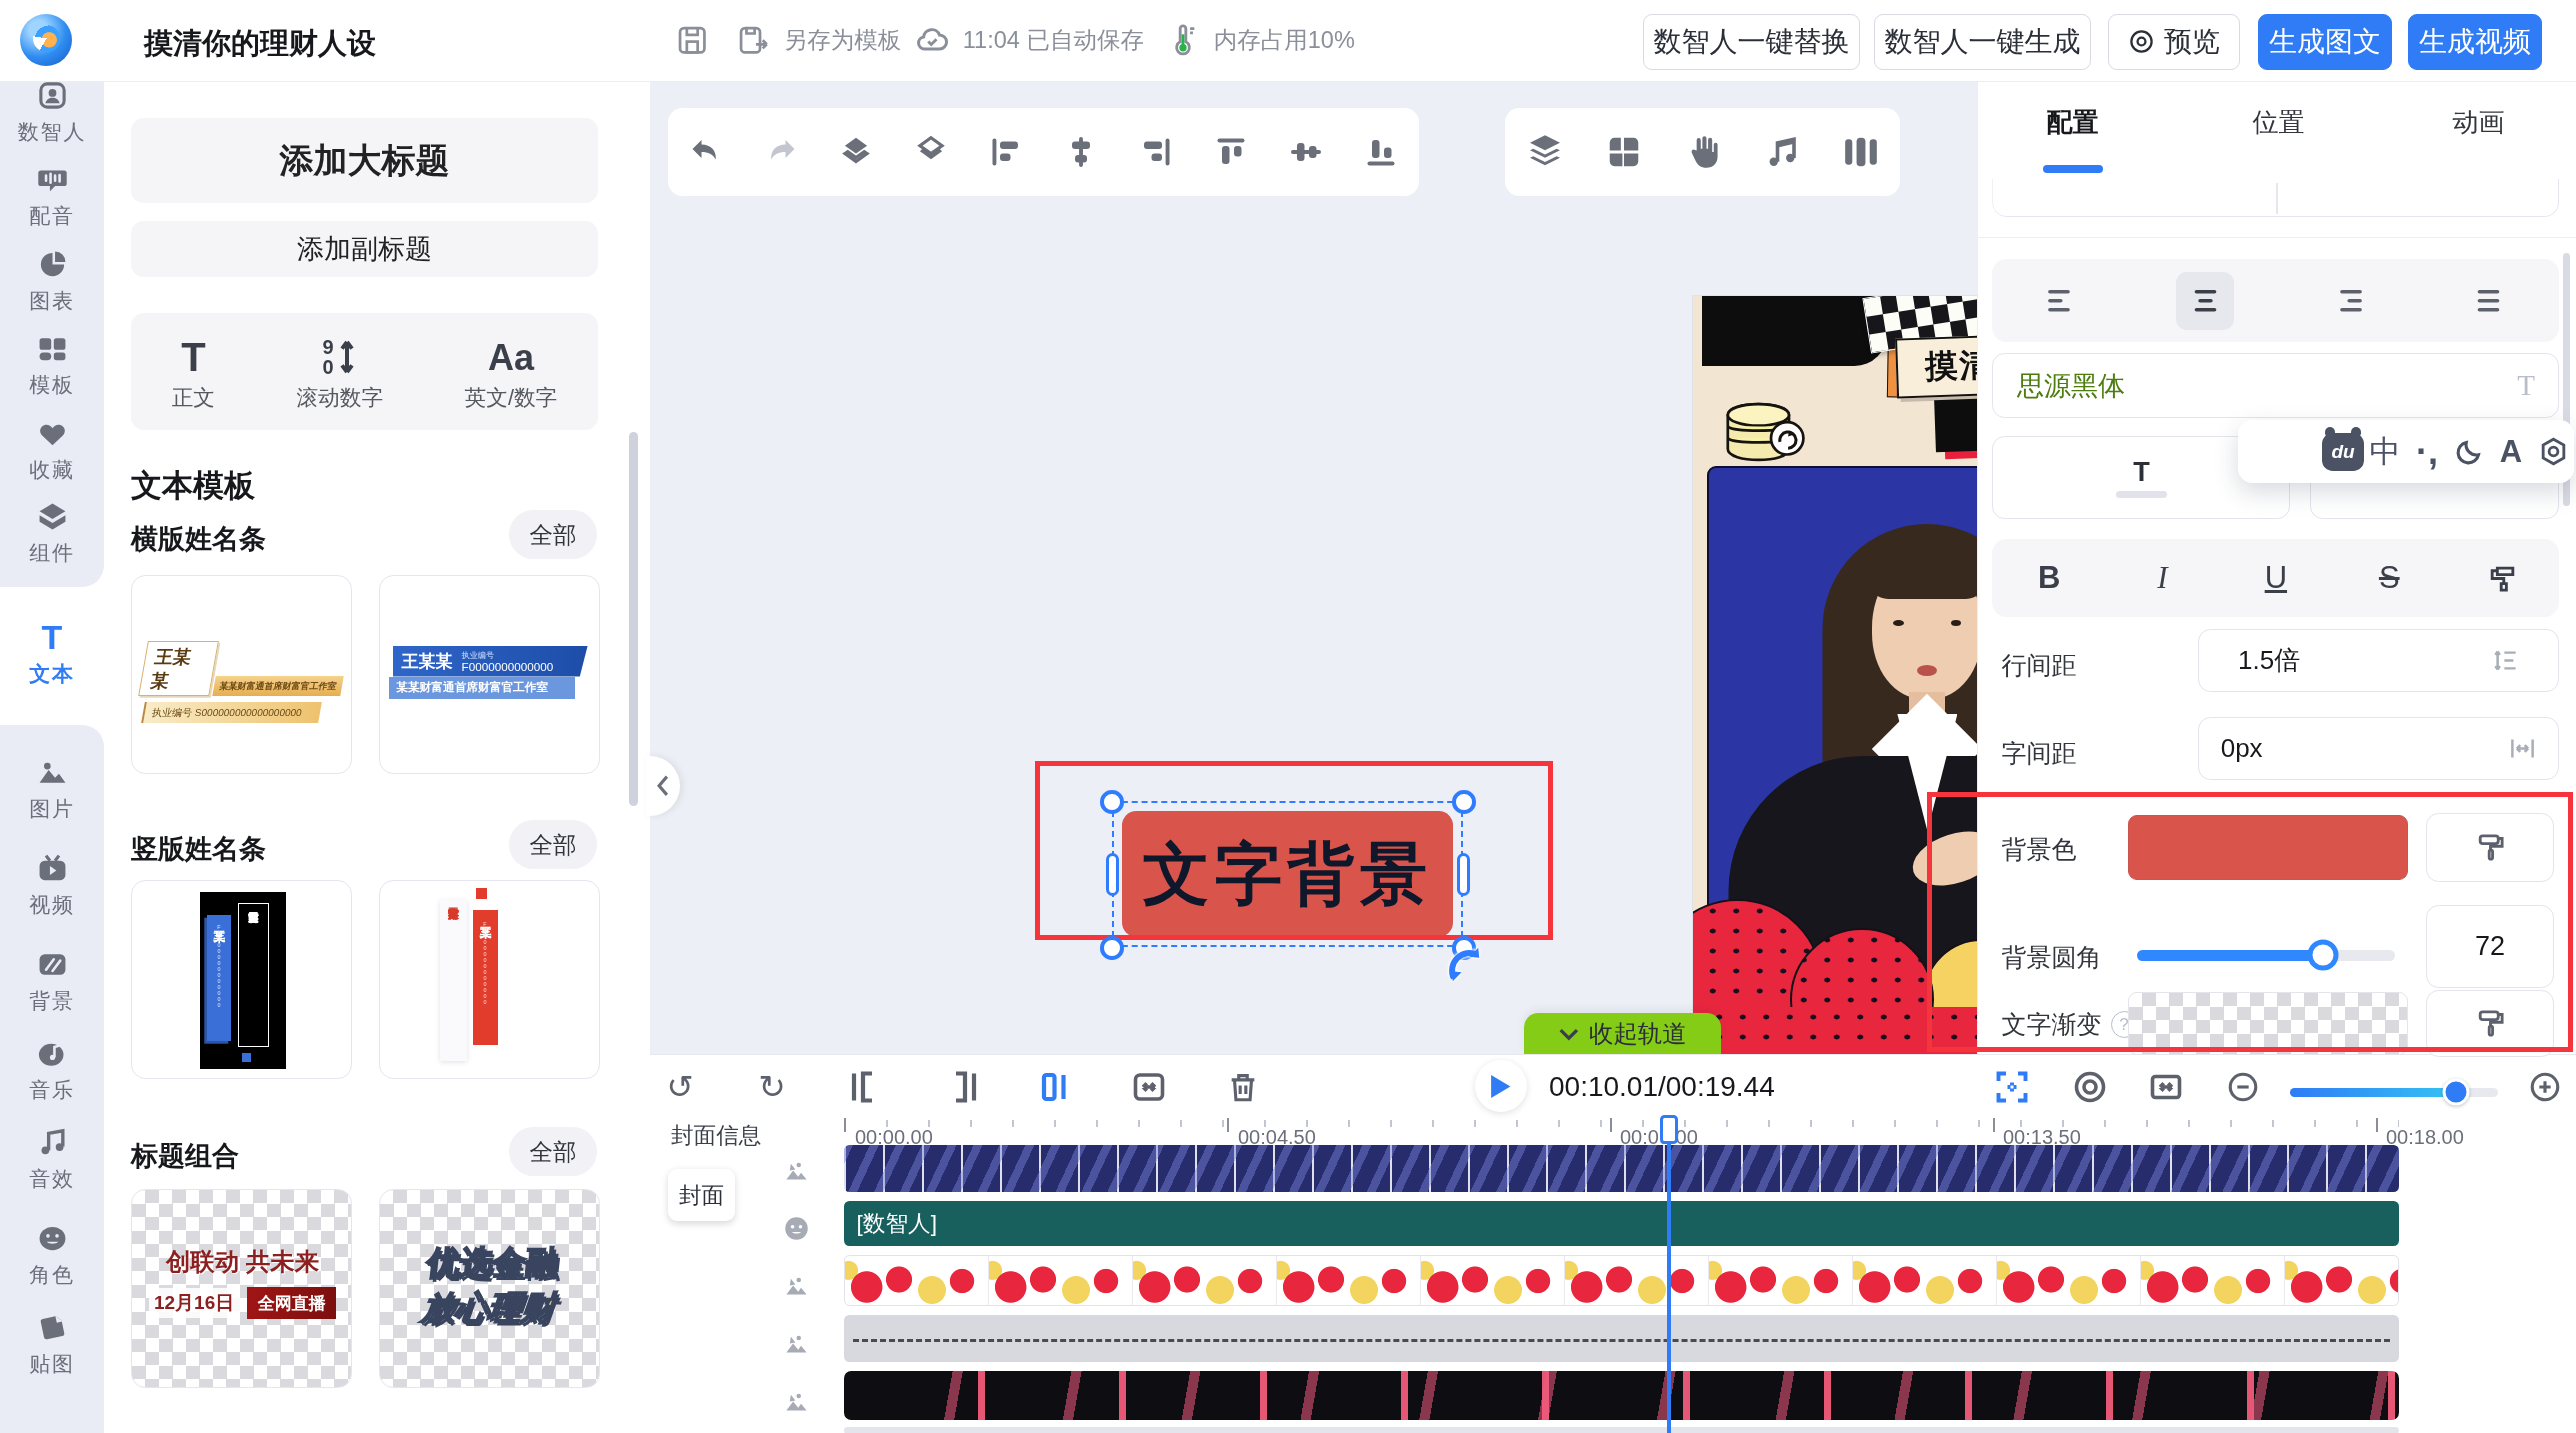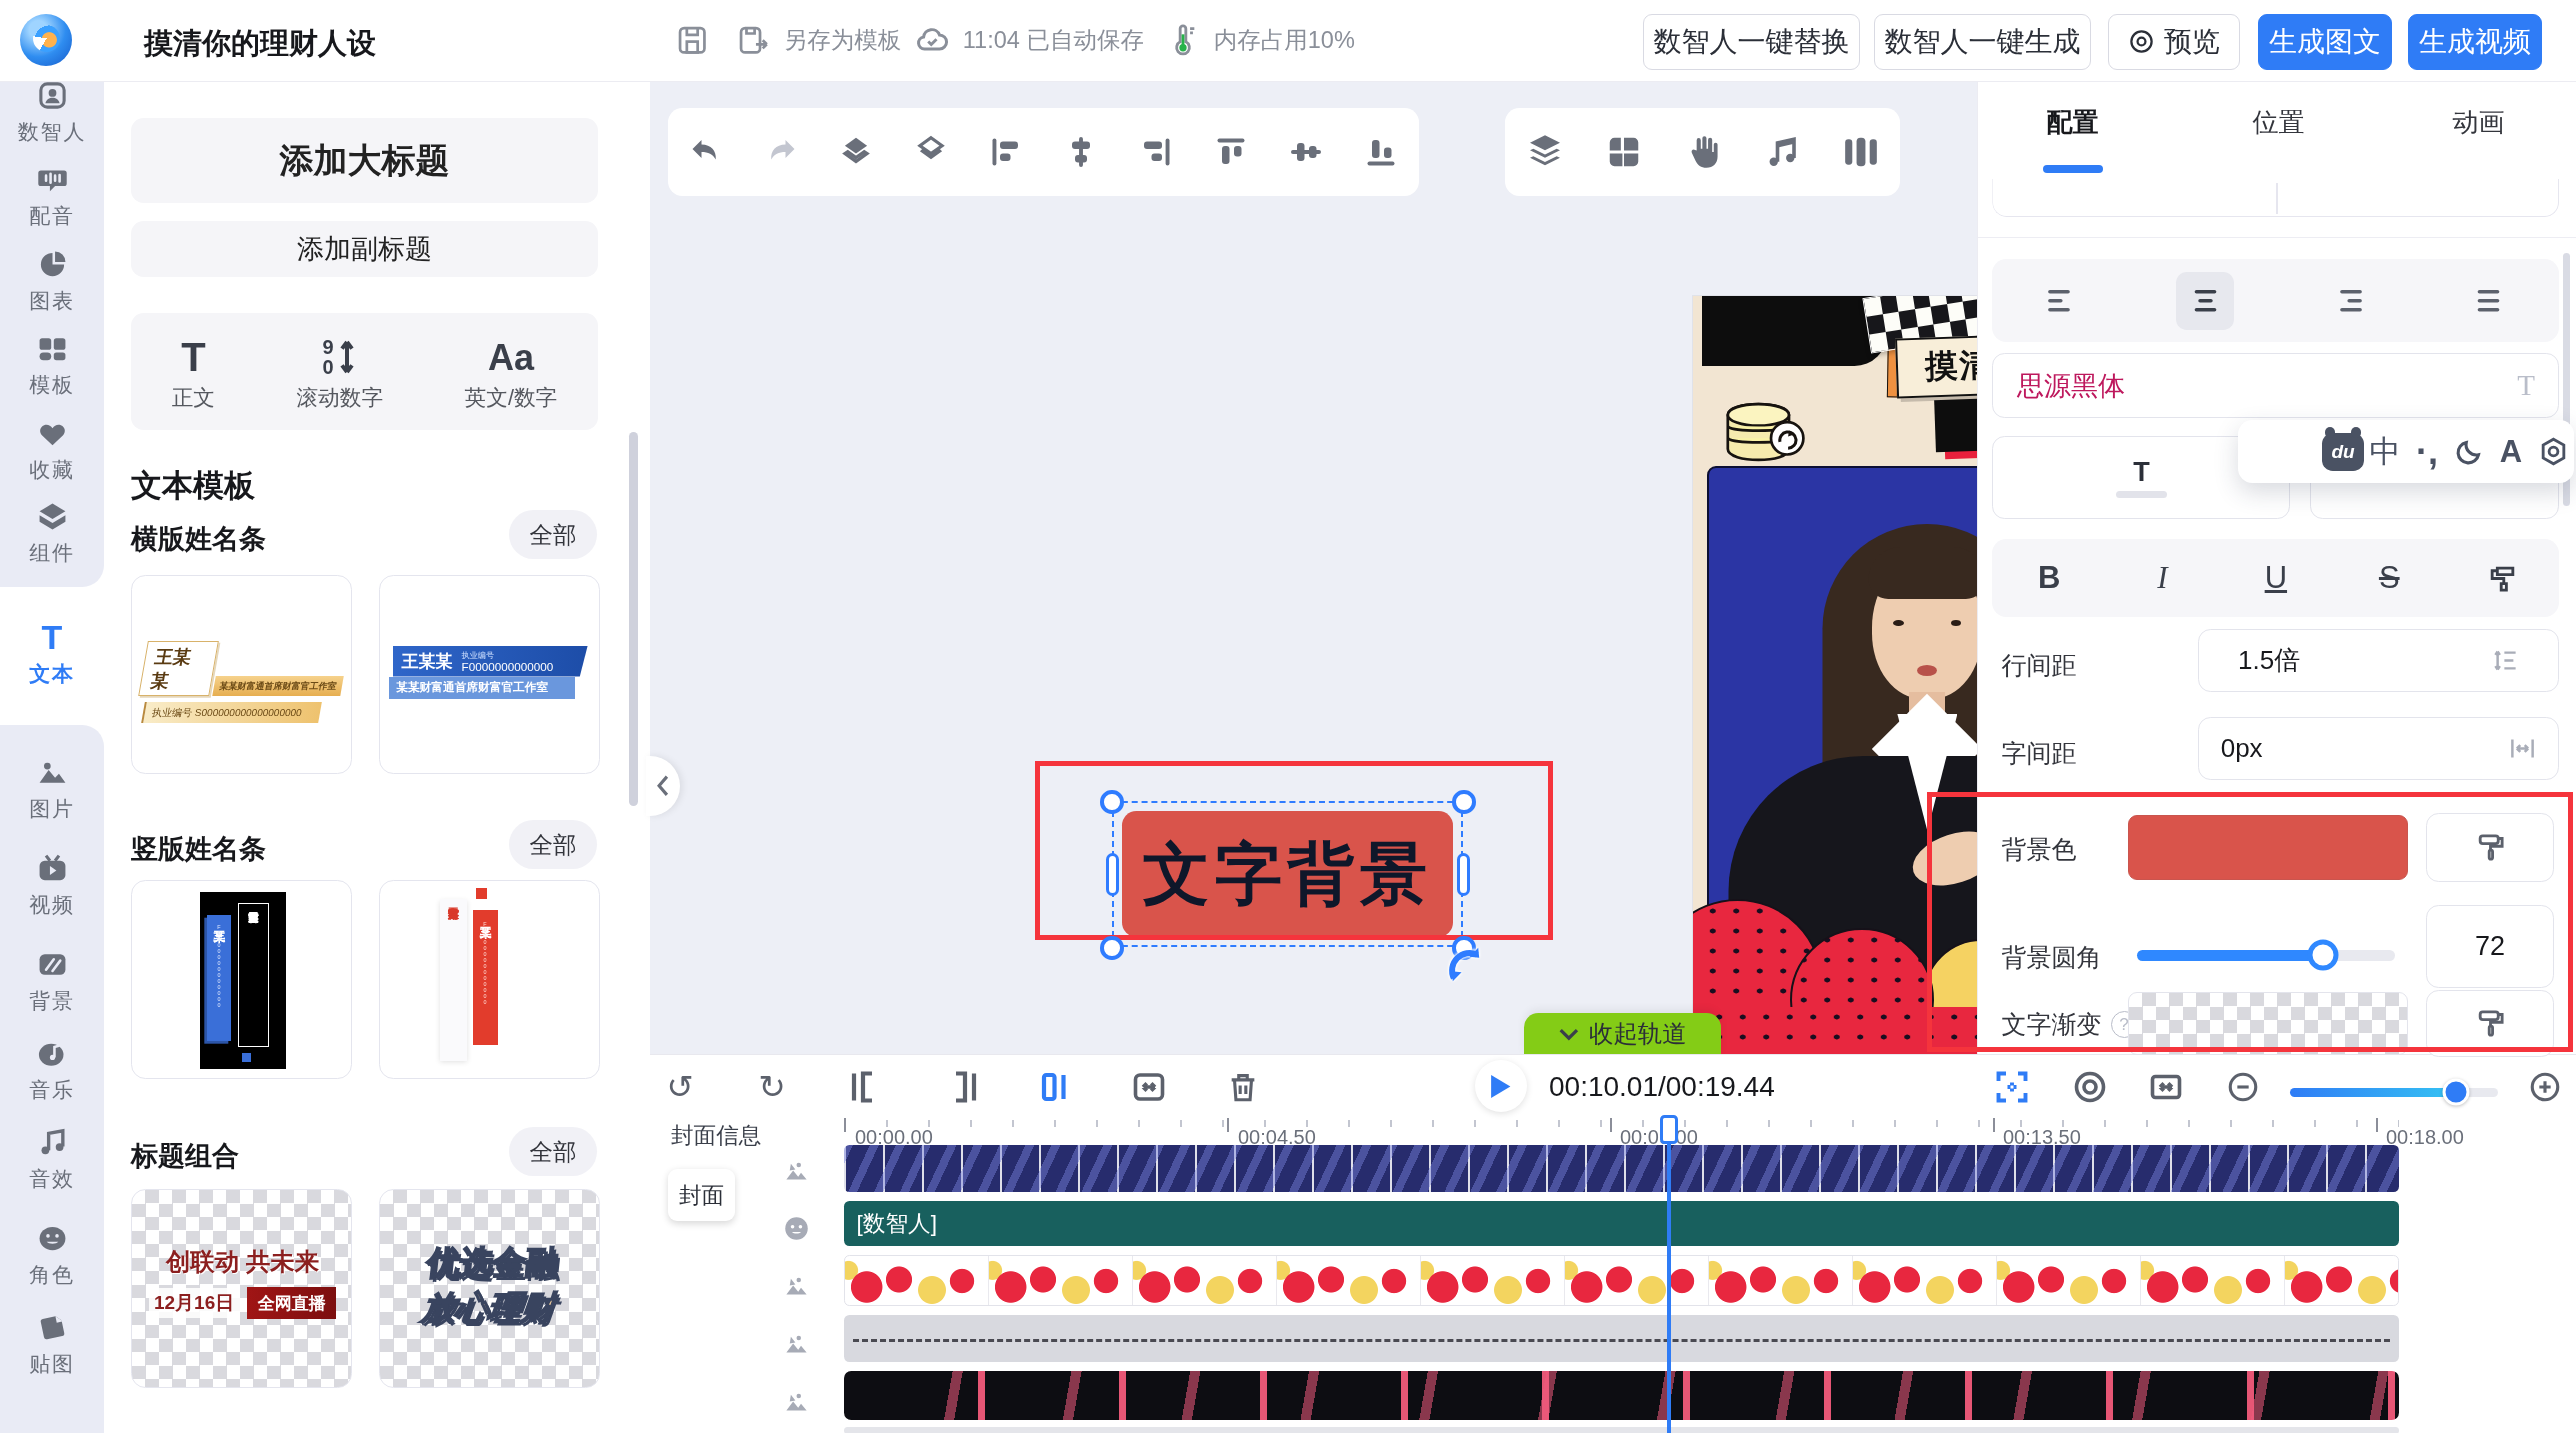--- a/index.html
+++ b/index.html
@@ -597,21 +597,21 @@
             <g fill="#5c616c">
               <rect x="5" y="1" width="24" height="4" rx="2"></rect>
               <rect x="5" y="11" width="24" height="4" rx="2"></rect>
               <rect x="5" y="21" width="24" height="4" rx="2"></rect>
             </g>
           </svg>
         </span>
     </div>
 
     <div class="insp-box flexr" style="left:14.4px;top:271px;width:567px;height:65px;padding:0 23.5px;justify-content:space-between;cursor:pointer;">
-      <span style="font-size:27px;color:#be185d;">思源黑体</span>
+      <span style="font-size:27px;color:#4d7c0f;">思源黑体</span>
       <span style="font-size:29px;color:#b9bdc9;font-family:'Liberation Serif',serif;">T</span>
     </div>
 
     <div class="insp-box flexc" style="left:14.4px;top:354px;width:298px;height:83px;flex-direction:column;cursor:pointer;">
       <span style="font-size:27px;font-weight:bold;color:#2b2f38;line-height:31px;">T</span>
       <span style="width:51px;height:7.2px;background:#e2e3ea;border-radius:3.6px;margin-top:3.6px;"></span>
     </div>
     <div class="insp-box" style="left:332px;top:354px;width:249px;height:83px;"></div>
 
     <div class="abs flexr" style="left:260px;top:338px;width:336px;height:63px;background:#fff;border-radius:14.4px;box-shadow:0 9px 25px rgba(40,50,80,.18);justify-content:flex-end;z-index:5;">

